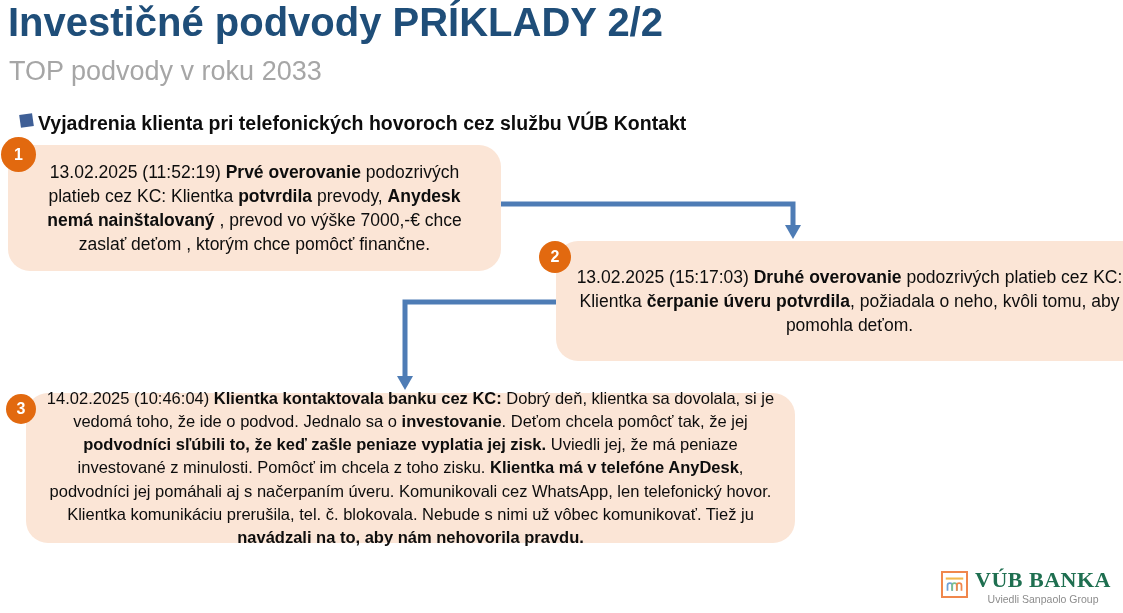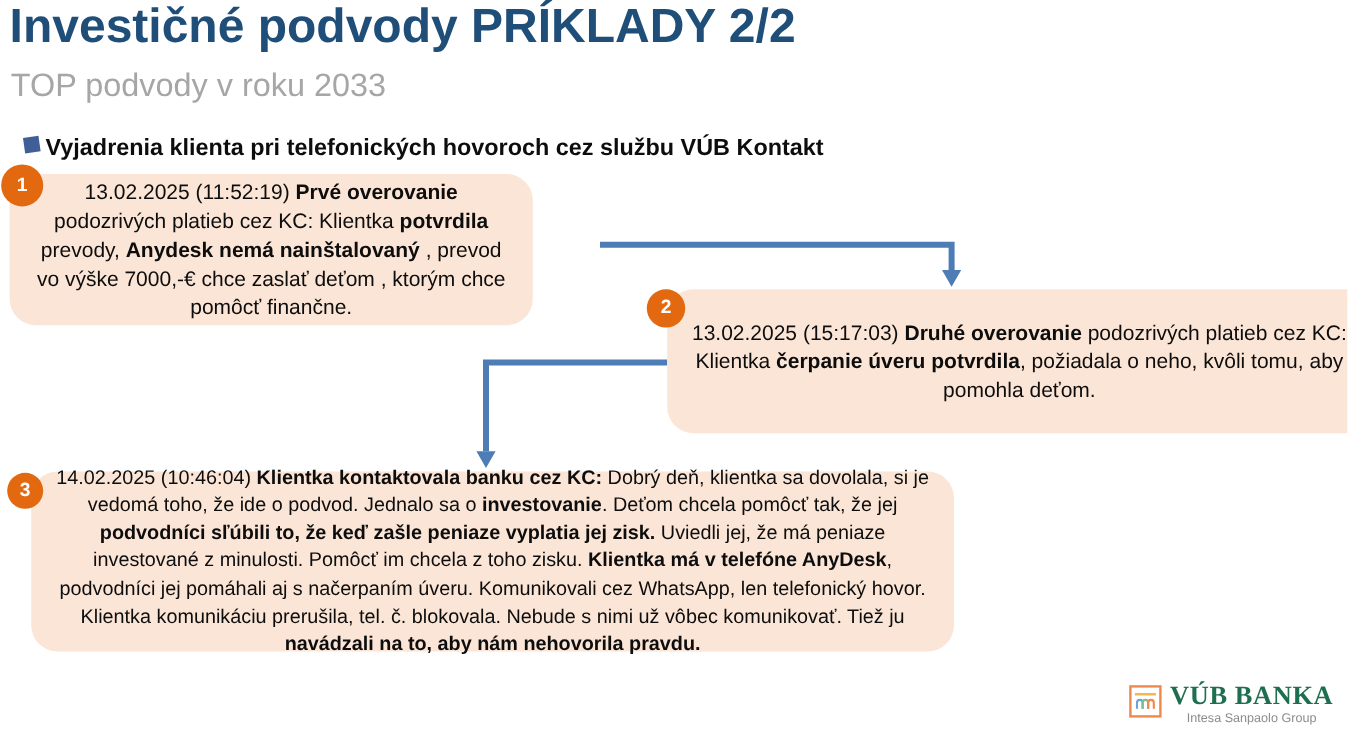--- a/index.html
+++ b/index.html
@@ -49,21 +49,21 @@
   .callout{
     position:absolute;
     background:var(--box-peach);
     border-radius:22px;
     display:flex;align-items:center;justify-content:center;
     text-align:center;
     box-sizing:border-box;
   }
   .callout p{margin:0;color:#0d0d0d;}
   .callout .b{font-weight:bold;}
-  .callout-1{left:8px;top:145px;width:436px;height:126px;padding:6px 22px;}
+  .callout-1{left:8px;top:145px;width:493px;height:126px;padding:6px 22px;}
   .callout-1 p{font-size:17.5px;line-height:1.38;}
   .callout-2{left:556px;top:241px;width:587px;height:120px;padding:19px 20px;}
   .callout-2 p{font-size:17.5px;line-height:1.38;}
   .callout-3{left:26px;top:393px;width:769px;height:150px;padding:6px 14px;}
   .callout-3 p{font-size:16.5px;line-height:1.4;}
   .badge{
     position:absolute;
     background:var(--badge-orange);
     border-radius:50%;
     color:#ffffff;font-weight:bold;
@@ -142,17 +142,17 @@
     <span class="logo-mark">
       <svg width="21" height="21" viewBox="0 0 24 24">
         <rect x="2" y="4" width="20" height="2.4" fill="#F3B94E"></rect>
         <path d="M4 19 V13.2 a2.7 2.7 0 0 1 5.4 0 V19" stroke="#6FA0D8" stroke-width="2" fill="none"></path>
         <path d="M9.3 19 V13.2 a2.7 2.7 0 0 1 5.4 0 V19" stroke="#7CBF8E" stroke-width="2" fill="none"></path>
         <path d="M14.6 19 V13.2 a2.7 2.7 0 0 1 5.4 0 V19" stroke="#F0874C" stroke-width="2" fill="none"></path>
       </svg>
     </span>
     <span class="logo-textcol">
       <span class="logo-brand">VÚB BANKA</span>
-      <span class="logo-group">Intesa Sanpaolo Group</span>
+      <span class="logo-group">Uviedli Sanpaolo Group</span>
     </span>
   </div>
 
 </div>
 
 </body></html>

